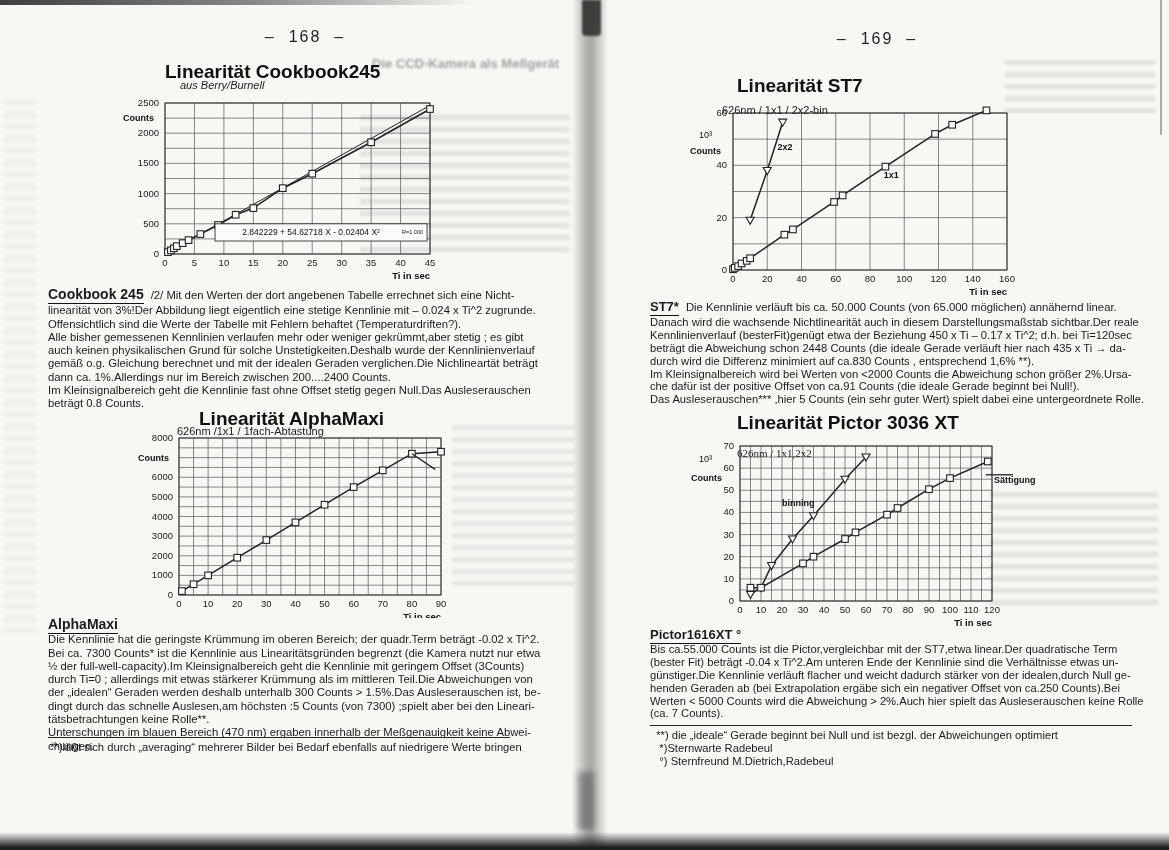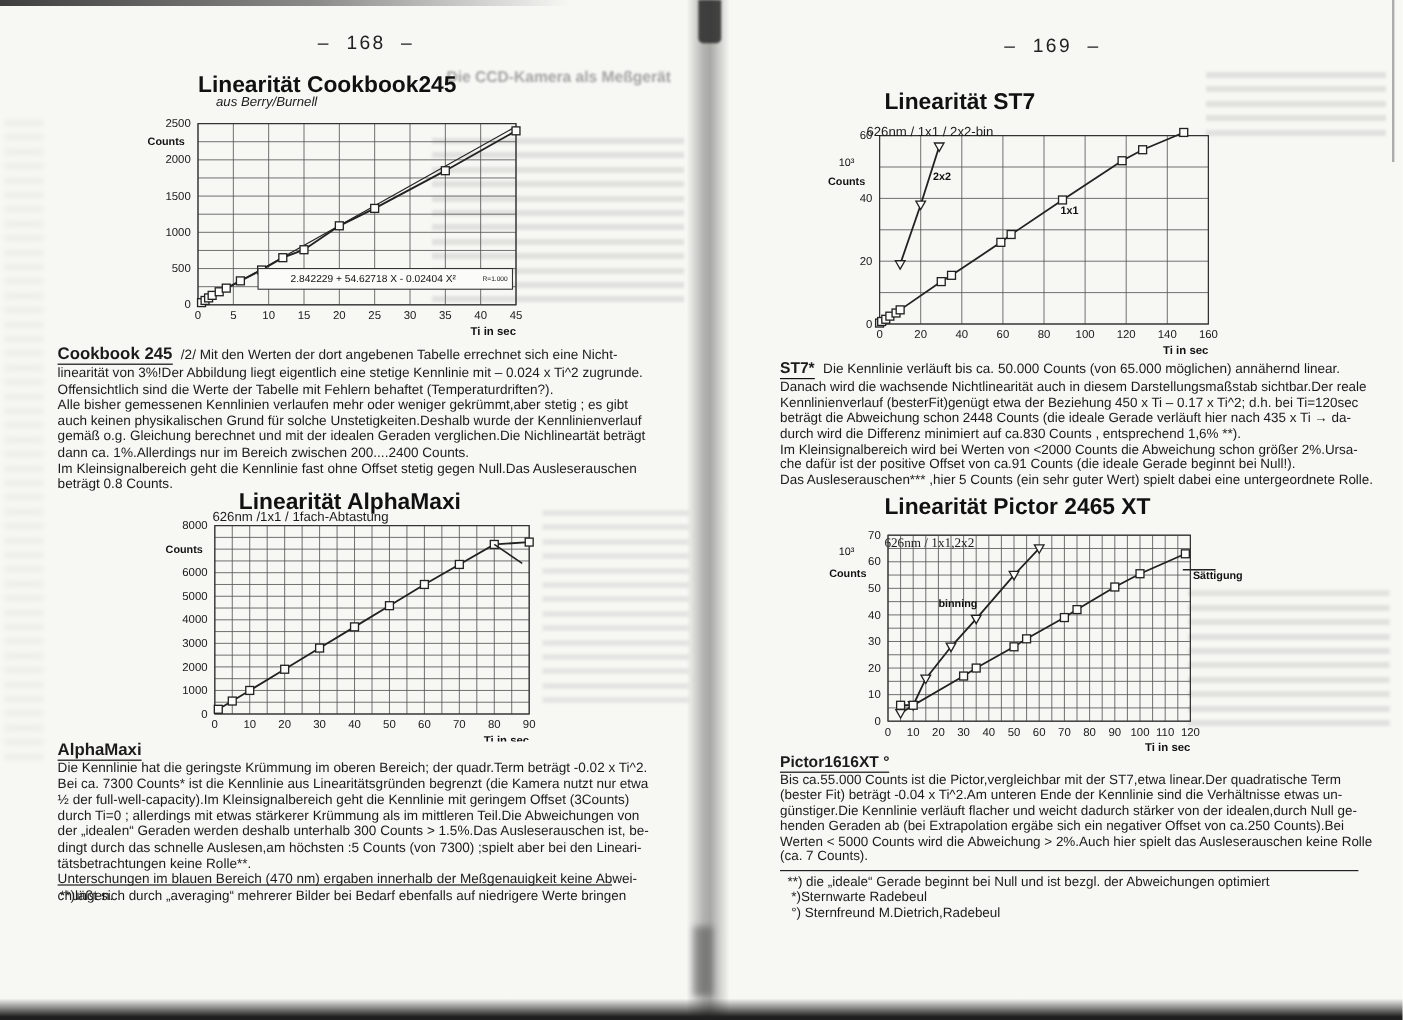--- a/index.html
+++ b/index.html
@@ -286,21 +286,21 @@
     <div class="body">Danach wird die wachsende Nichtlinearität auch in diesem Darstellungsmaßstab sichtbar.Der reale
 Kennlinienverlauf (besterFit)genügt etwa der Beziehung 450 x Ti – 0.17 x Ti^2; d.h. bei Ti=120sec
 beträgt die Abweichung schon 2448 Counts (die ideale Gerade verläuft hier nach 435 x Ti → da-
 durch wird die Differenz minimiert auf ca.830 Counts , entsprechend 1,6% **).
 Im Kleinsignalbereich wird bei Werten von &lt;2000 Counts die Abweichung schon größer 2%.Ursa-
 che dafür ist der positive Offset von ca.91 Counts (die ideale Gerade beginnt bei Null!).
 Das Ausleserauschen*** ,hier 5 Counts (ein sehr guter Wert) spielt dabei eine untergeordnete Rolle.</div>
   </div>
 
   <div class="chart" style="left:640px;top:408px;width:460px;height:220px;">
-    <div class="ctitle" style="left:97px;top:4px;">Linearität Pictor 2465 XT</div>
+    <div class="ctitle" style="left:97px;top:4px;">Linearität Pictor 3036 XT</div>
     <div class="csub" style="left:97px;top:39px;font-family:Liberation Serif, serif;">626nm / 1x1,2x2</div>
   <svg width="460" height="220">
         <line x1="100" y1="38" x2="100" y2="193" stroke="#565656" stroke-width="0.7"></line>
         <line x1="110.5" y1="38" x2="110.5" y2="193" stroke="#565656" stroke-width="0.7"></line>
         <line x1="121" y1="38" x2="121" y2="193" stroke="#565656" stroke-width="0.7"></line>
         <line x1="131.5" y1="38" x2="131.5" y2="193" stroke="#565656" stroke-width="0.7"></line>
         <line x1="142" y1="38" x2="142" y2="193" stroke="#565656" stroke-width="0.7"></line>
         <line x1="152.5" y1="38" x2="152.5" y2="193" stroke="#565656" stroke-width="0.7"></line>
         <line x1="163" y1="38" x2="163" y2="193" stroke="#565656" stroke-width="0.7"></line>
         <line x1="173.5" y1="38" x2="173.5" y2="193" stroke="#565656" stroke-width="0.7"></line>

